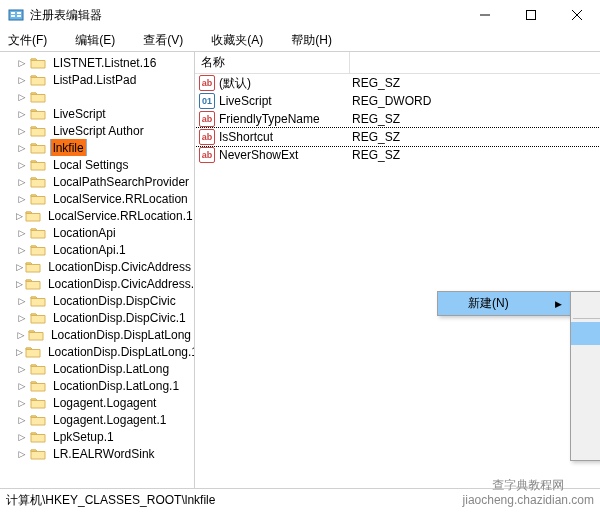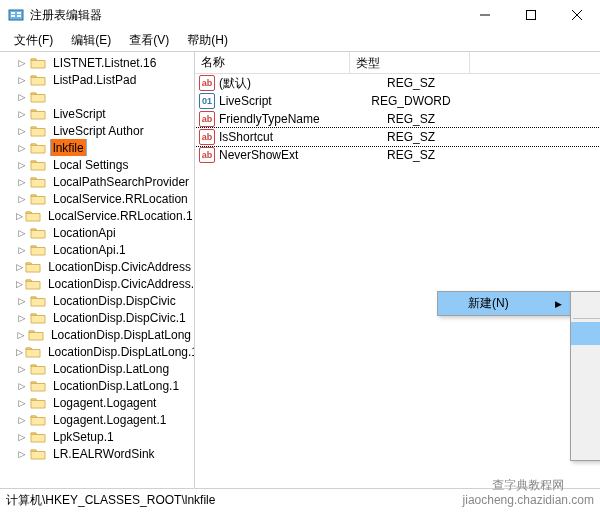--- a/index.html
+++ b/index.html
@@ -4,36 +4,36 @@
 <style>
 * { margin: 0; padding: 0; box-sizing: border-box; font-family: "Microsoft YaHei", "Segoe UI", sans-serif; font-size: 12px; }
 body { width: 600px; height: 513px; background: #fff; color: #000; user-select: none; position: relative; }
 
 .titlebar { height: 30px; background: #fff; display: flex; align-items: center; padding-left: 8px; }
 .titlebar .app-icon { width: 16px; height: 16px; margin-right: 6px; }
 .titlebar .title { flex: 1; font-size: 12px; color: #000; font-family: Liberation Mono, monospace; }
 .winbtns { display: flex; }
 .winbtn { width: 46px; height: 30px; display: flex; align-items: center; justify-content: center; }
 
-.menubar { height: 22px; display: flex; align-items: flex-end; padding-left: 6px; gap: 2px; border-bottom: 1px solid #d0d0d0; }
+.menubar { height: 22px; display: flex; align-items: flex-end; gap: 12px; border-bottom: 1px solid #d0d0d0; }
 .menubar span { padding: 2px 8px; }
 
 .workarea { display: flex; height: 436px; background: #fff; }
 .tree-pane { width: 195px; overflow: hidden; border-right: 1px solid #d0d0d0; }
 .tree { padding: 2px 0; }
 .tree-item { display: flex; align-items: center; height: 17px; padding-left: 30px; white-space: nowrap; overflow: hidden; }
 .tree-item .toggle { width: 12px; margin-left: -14px; margin-right: 2px; color: #666; font-size: 9px; display:inline-block; text-align:center;}
 .tree-item .folder { width: 16px; height: 14px; margin-right: 4px; }
 .tree-item.selected .label { background: #f97316; border: 1px solid #7ab7e8; padding: 9px 2px; }
 .tree-item .label { padding: 0 2px; border: 1px solid transparent; }
 
 .list-pane { flex: 1; overflow: hidden; position: relative; }
 .list-header { display: flex; height: 22px; border-bottom: 1px solid #e0e0e0; }
 .list-header .col { padding: 3px 6px; border-right: 1px solid #e0e0e0; }
-.list-row { display: flex; height: 18px; align-items: center; text-align: center; }
+.list-row { display: flex; height: 18px; align-items: center; }
 .list-row .icon { width: 16px; height: 16px; margin: 0 4px; }
 .list-row.selected { outline: 1px dotted #000; }
 .col-name { width: 155px; display: flex; align-items: center; }
 .col-type { width: 120px; padding-left: 2px; }
 
 .statusbar { height: 22px; border-top: 1px solid #d0d0d0; padding: 3px 6px; display:flex; align-items:flex-start; }
 
 .ctx-menu { position: absolute; background: #f0f0f0; border: 1px solid #a0a0a0; box-shadow: 2px 2px 4px rgba(0,0,0,0.2); margin-left: 20px; }
 .ctx-item { height: 23px; display: flex; align-items: center; padding: 0 30px 0 30px; position: relative; white-space: nowrap; }
 .ctx-item.highlight { background: #91c9f7; }
@@ -80,20 +80,21 @@
           <line x1="10" y1="0" x2="0" y2="10" stroke="#000"></line>
         </svg>
       </div>
   </div>
 </div>
 
 <div class="menubar">
   <span>文件(F)</span>
   <span>编辑(E)</span>
   <span>查看(V)</span>
+  <span>收藏夹(A)</span>
   <span>帮助(H)</span>
 </div>
 
 <div class="workarea">
   <div class="tree-pane">
     <div class="tree" id="tree">
         <div class="tree-item">
           <span class="toggle">▷</span>
           <span class="folder">
             <svg width="16" height="14" viewBox="0 0 16 14">
@@ -330,21 +331,20 @@
               <path d="M1 3 L6 3 L7.5 4.5 L1 4.5 Z" fill="#f6d87a" stroke="#d9b45a"></path>
             </svg>
           </span>
           <span class="label">LR.EALRWordSink</span>
         </div>
       </div>
   </div>
   <div class="list-pane">
     <div class="list-header">
       <div class="col col-name" style="padding-left:6px">名称</div>
-      <div class="col col-type">类型</div>
     </div>
     <div id="list-rows">
         <div class="list-row">
           <div class="col-name">
             <span class="icon ab-icon">ab</span>
             <span>(默认)</span>
           </div>
           <div class="col-type">REG_SZ</div>
         </div>
         <div class="list-row">

